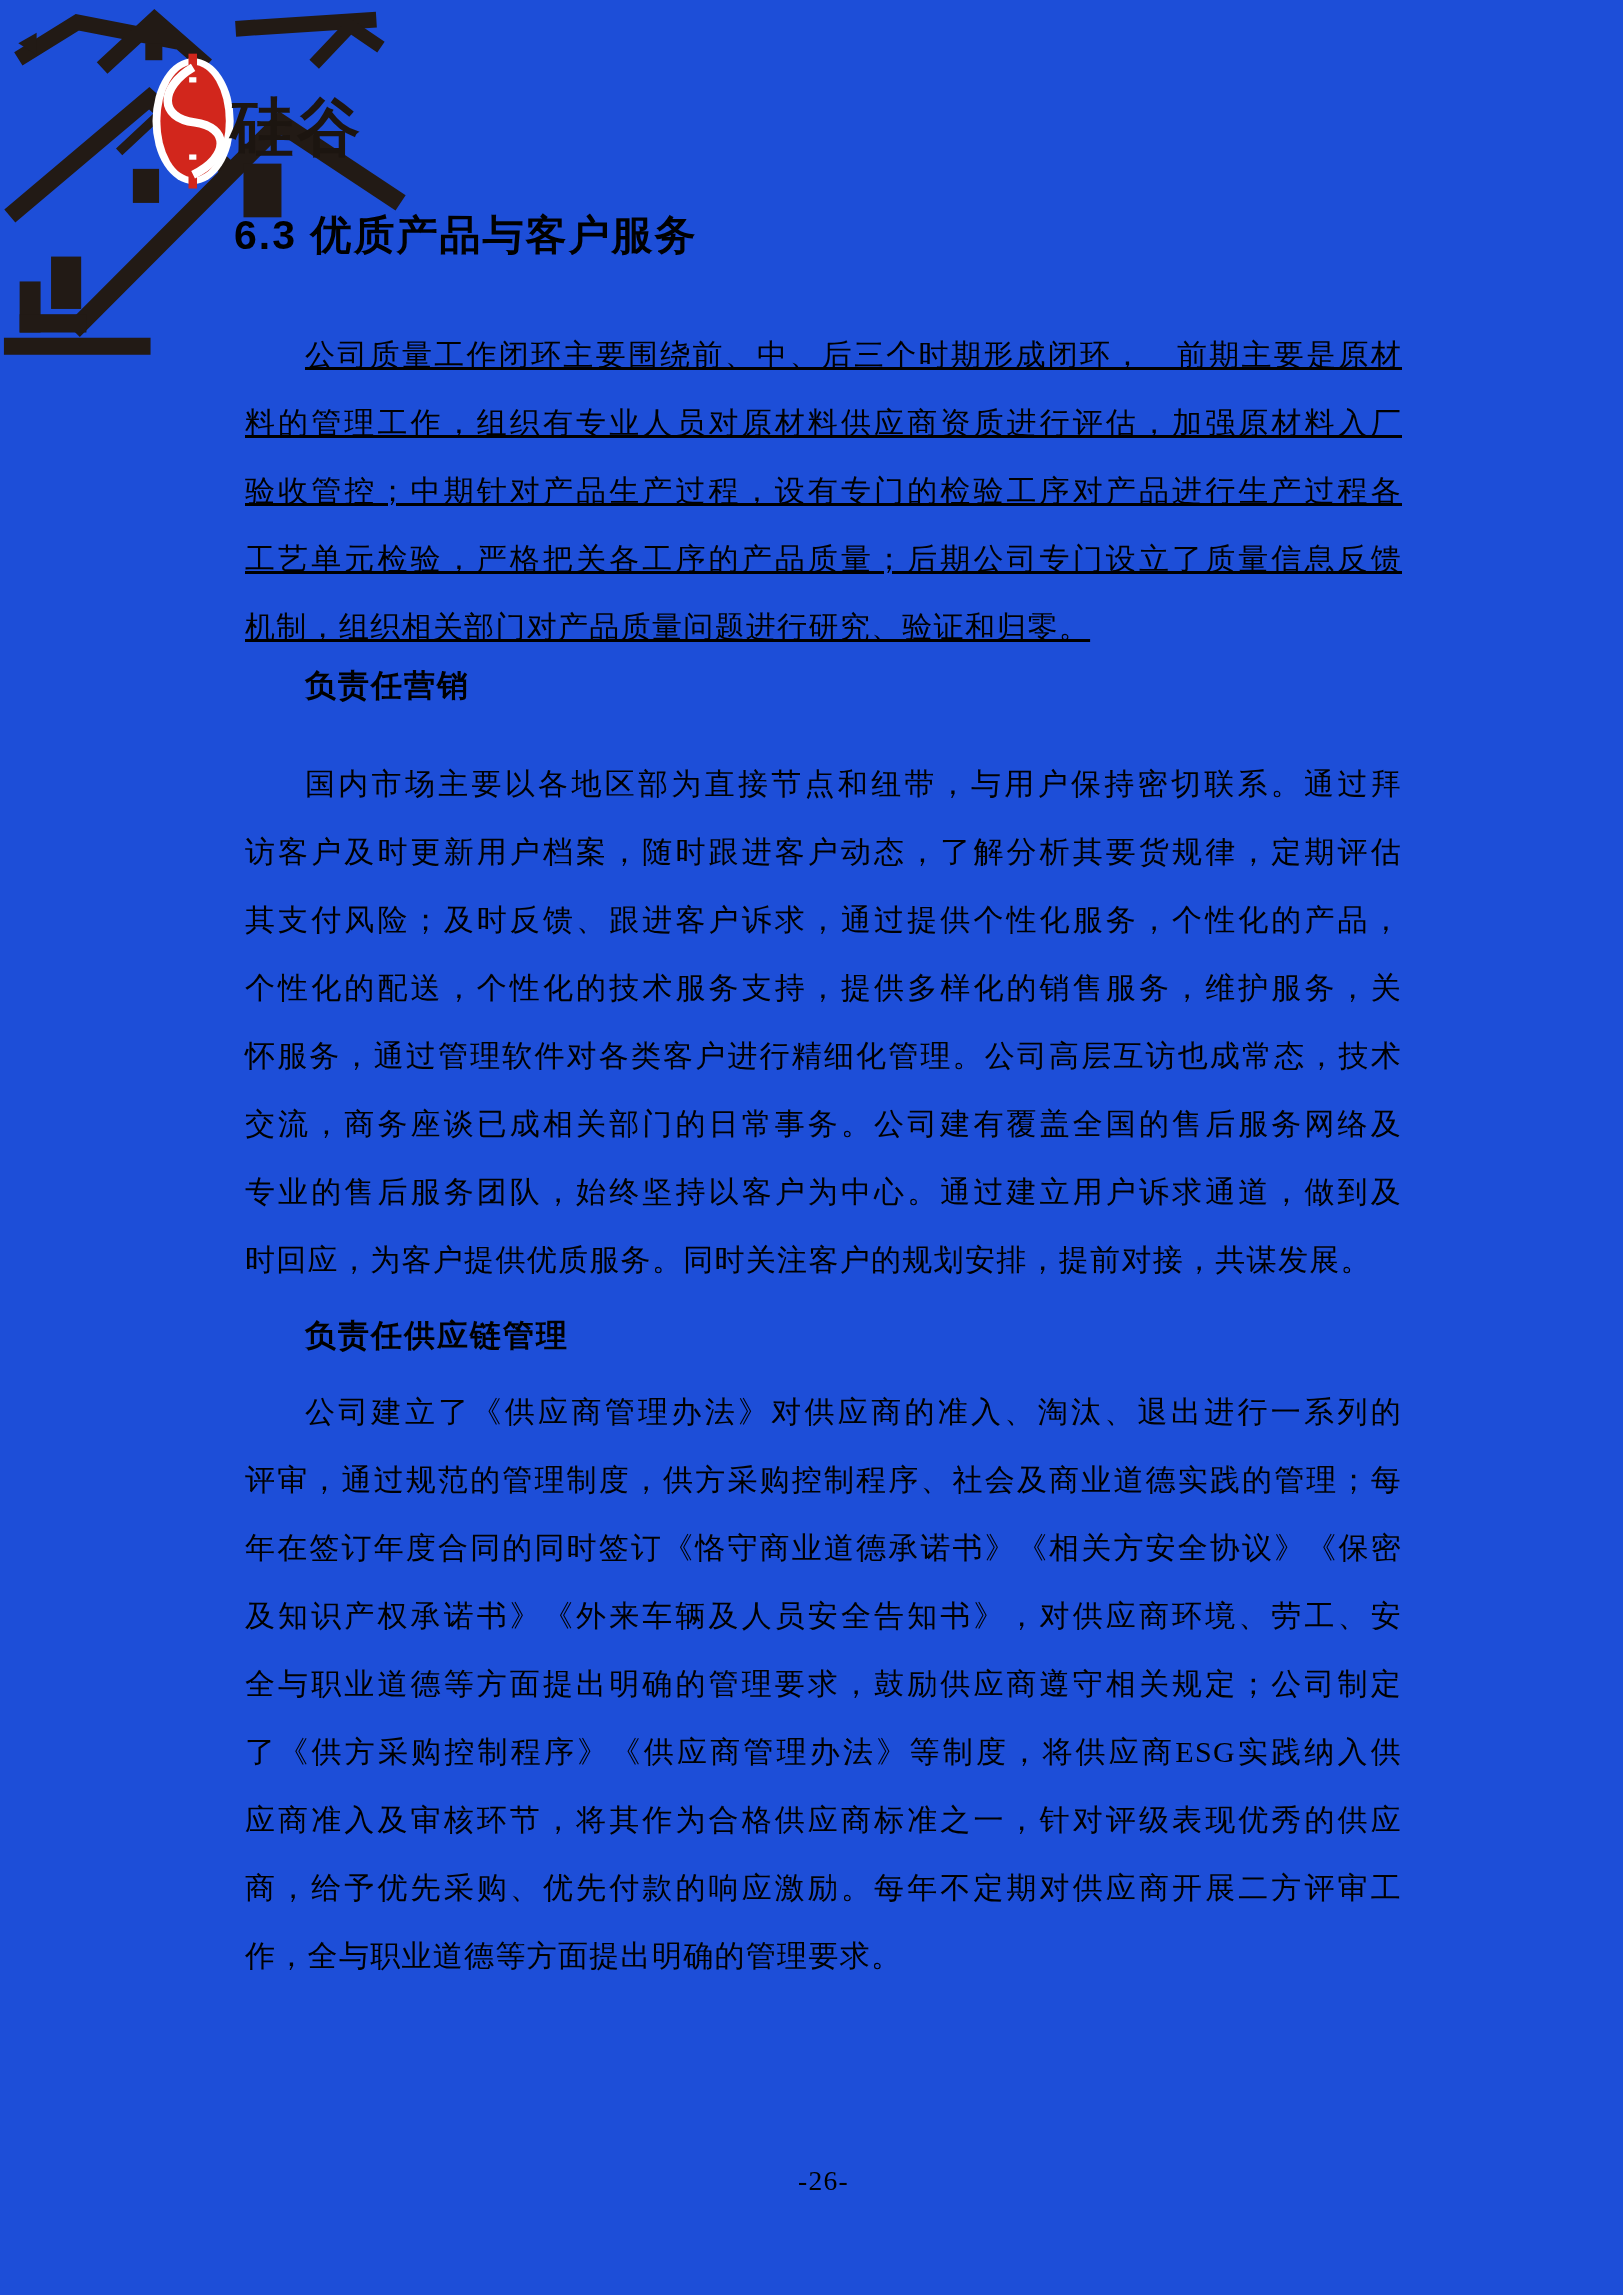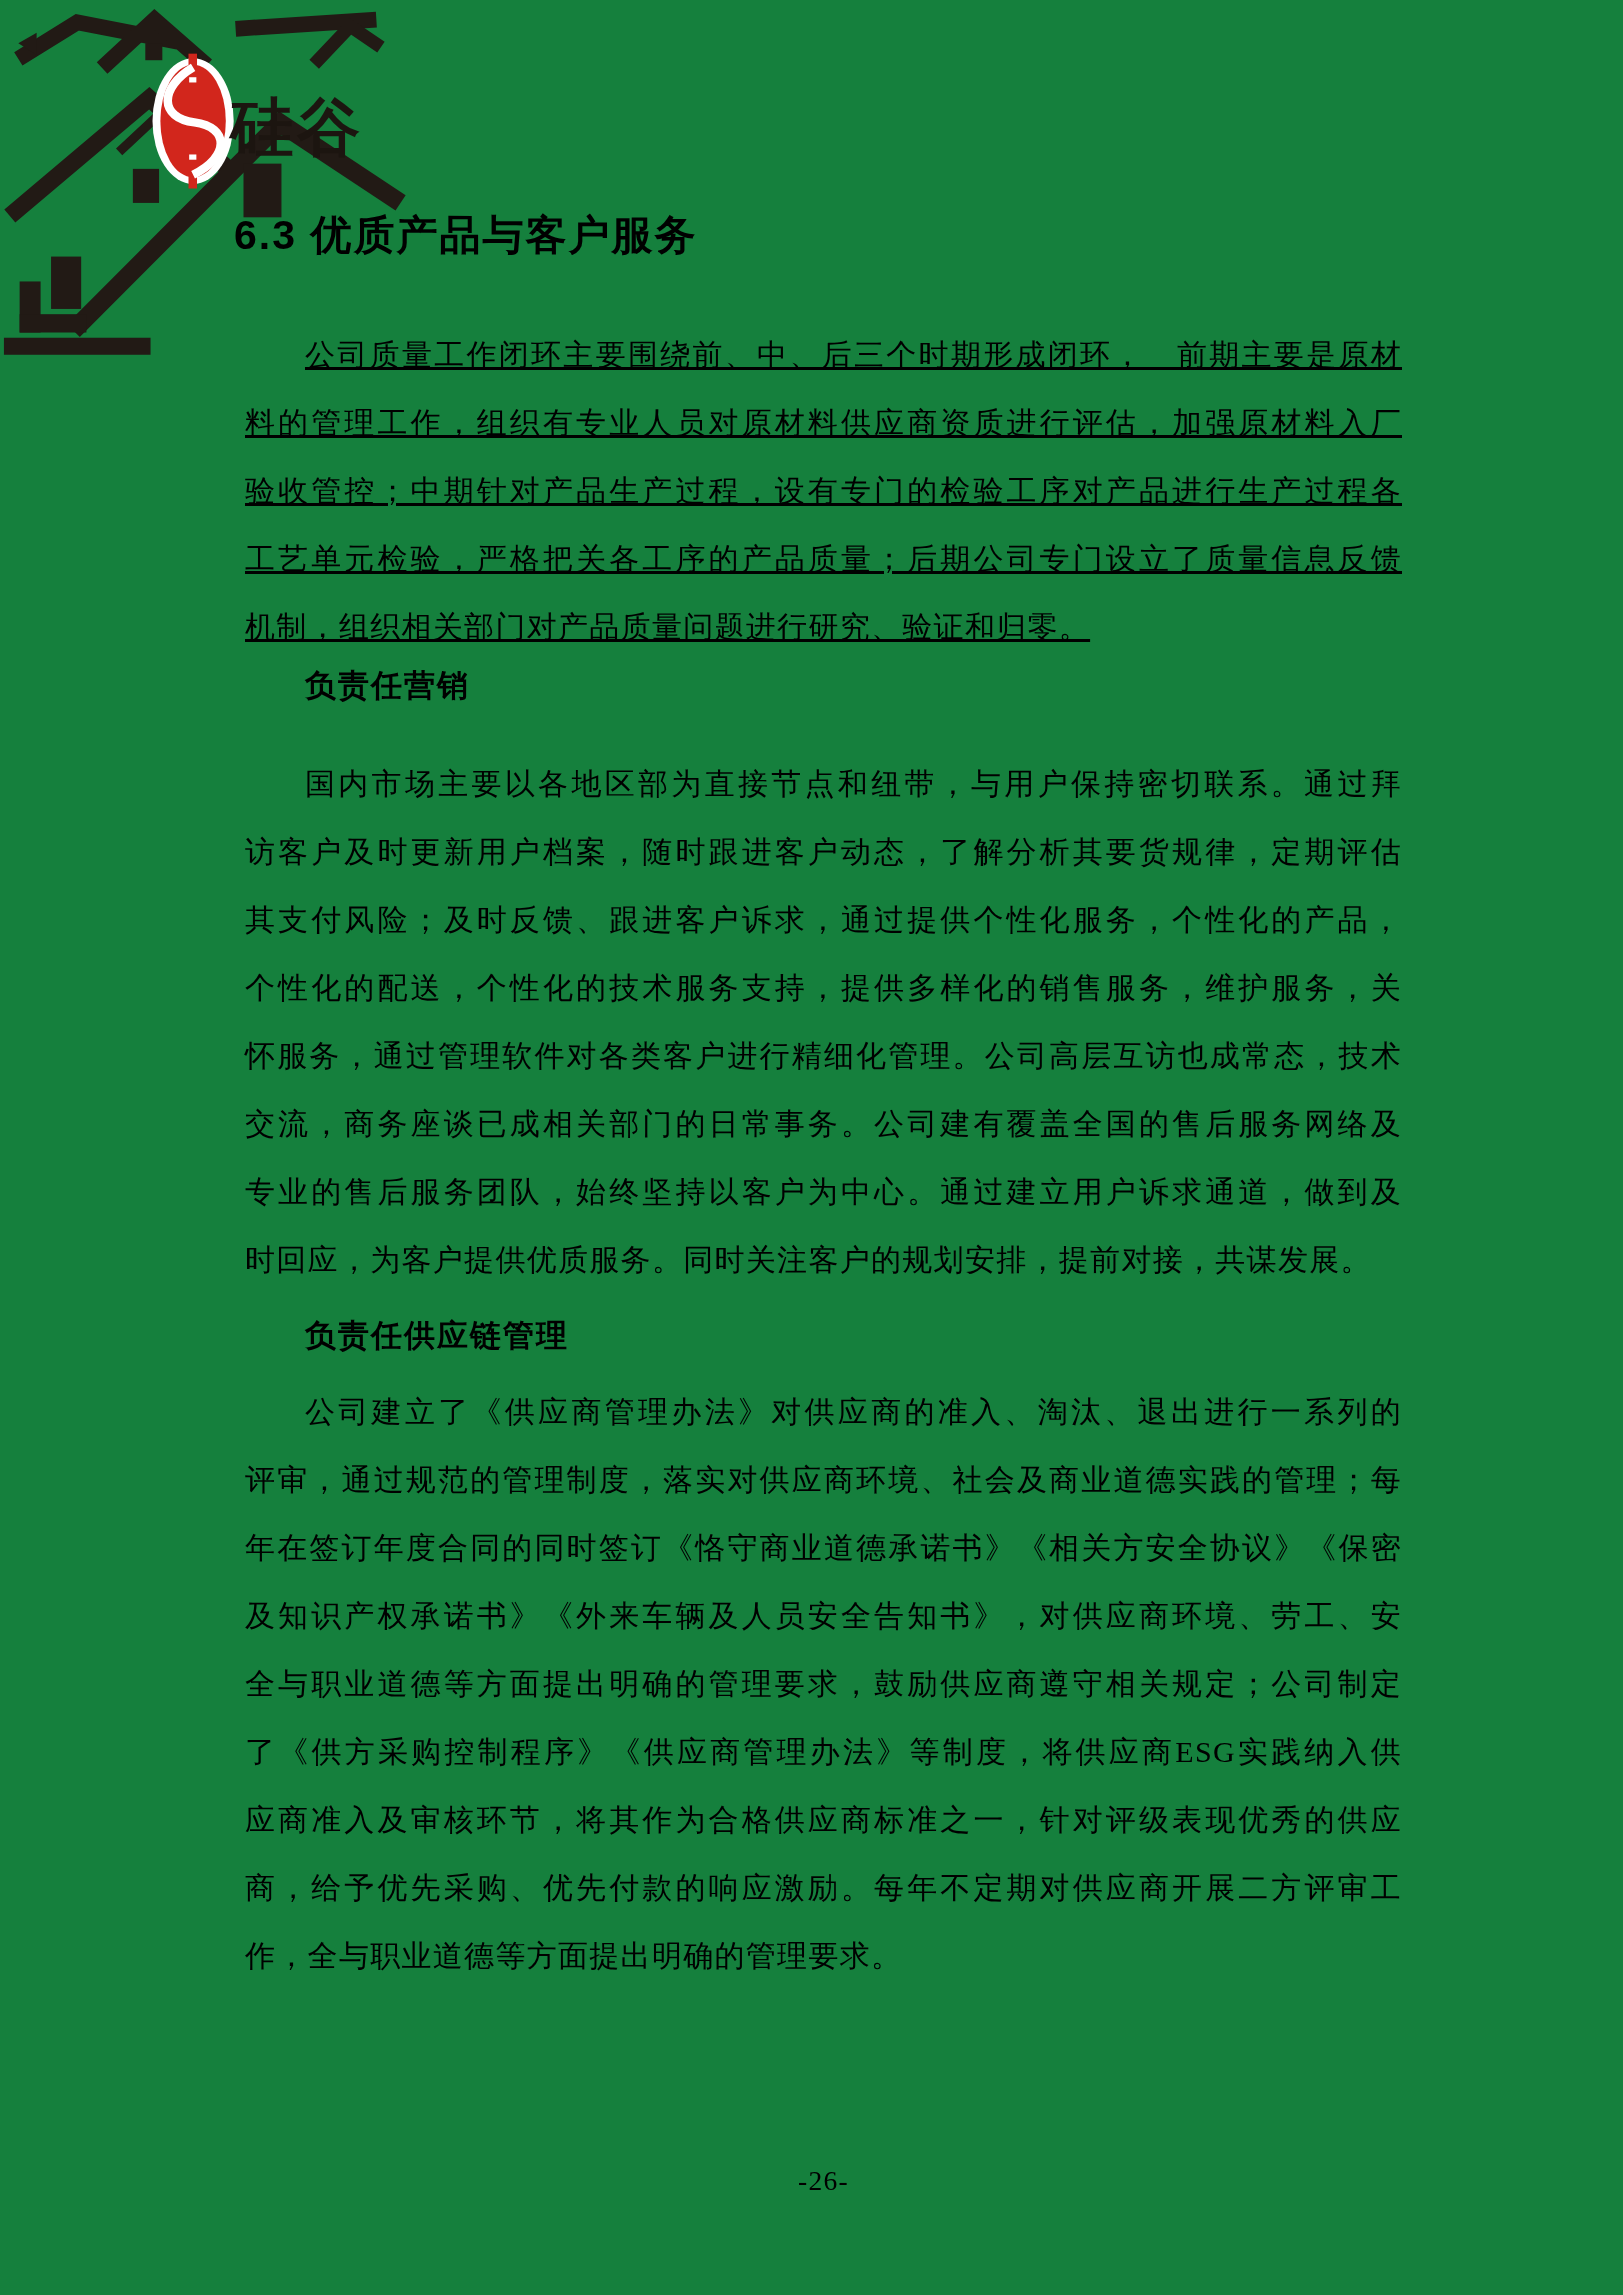--- a/index.html
+++ b/index.html
@@ -1,19 +1,19 @@
 <!DOCTYPE html>
 <html style="font-size:10.5px"><head>
 <meta charset="utf-8">
 <style>
   html,body{margin:0;padding:0;background:#ffffff;}
   .page{
     position:relative;
     width:1623px;height:2295px;
-    background:#15803d;
+    background:#1d4ed8;
     overflow:hidden;
     font-family:"Liberation Serif","DejaVu Serif",serif;
     color:#000;
   }
   .logo-svg{position:absolute;left:0;top:0;width:432px;height:432px;}
   .doc-title{
     position:absolute;left:234px;top:204px;
     font-family:"Liberation Sans","DejaVu Sans",sans-serif;
     font-weight:bold;font-size:41px;letter-spacing:2px;line-height:1.2;
     white-space:nowrap;
@@ -98,21 +98,21 @@
       <div class="line">怀服务，通过管理软件对各类客户进行精细化管理。公司高层互访也成常态，技术</div>
       <div class="line">交流，商务座谈已成相关部门的日常事务。公司建有覆盖全国的售后服务网络及</div>
       <div class="line">专业的售后服务团队，始终坚持以客户为中心。通过建立用户诉求通道，做到及</div>
       <div class="line last">时回应，为客户提供优质服务。同时关注客户的规划安排，提前对接，共谋发展。</div>
     </div>
 
   <div class="subhead subhead-2">负责任供应链管理</div>
 
   <div class="para para-3">
       <div class="line first">公司建立了《供应商管理办法》对供应商的准入、淘汰、退出进行一系列的</div>
-      <div class="line">评审，通过规范的管理制度，落实对供应商环境、社会及商业道德实践的管理；每</div>
+      <div class="line">评审，通过规范的管理制度，供方采购控制程序、社会及商业道德实践的管理；每</div>
       <div class="line">年在签订年度合同的同时签订《恪守商业道德承诺书》《相关方安全协议》《保密</div>
       <div class="line">及知识产权承诺书》《外来车辆及人员安全告知书》，对供应商环境、劳工、安</div>
       <div class="line">全与职业道德等方面提出明确的管理要求，鼓励供应商遵守相关规定；公司制定</div>
       <div class="line">了《供方采购控制程序》《供应商管理办法》等制度，将供应商ESG实践纳入供</div>
       <div class="line">应商准入及审核环节，将其作为合格供应商标准之一，针对评级表现优秀的供应</div>
       <div class="line">商，给予优先采购、优先付款的响应激励。每年不定期对供应商开展二方评审工</div>
       <div class="line last">作，全与职业道德等方面提出明确的管理要求。</div>
     </div>
 
   <div class="footer">-26-</div>

